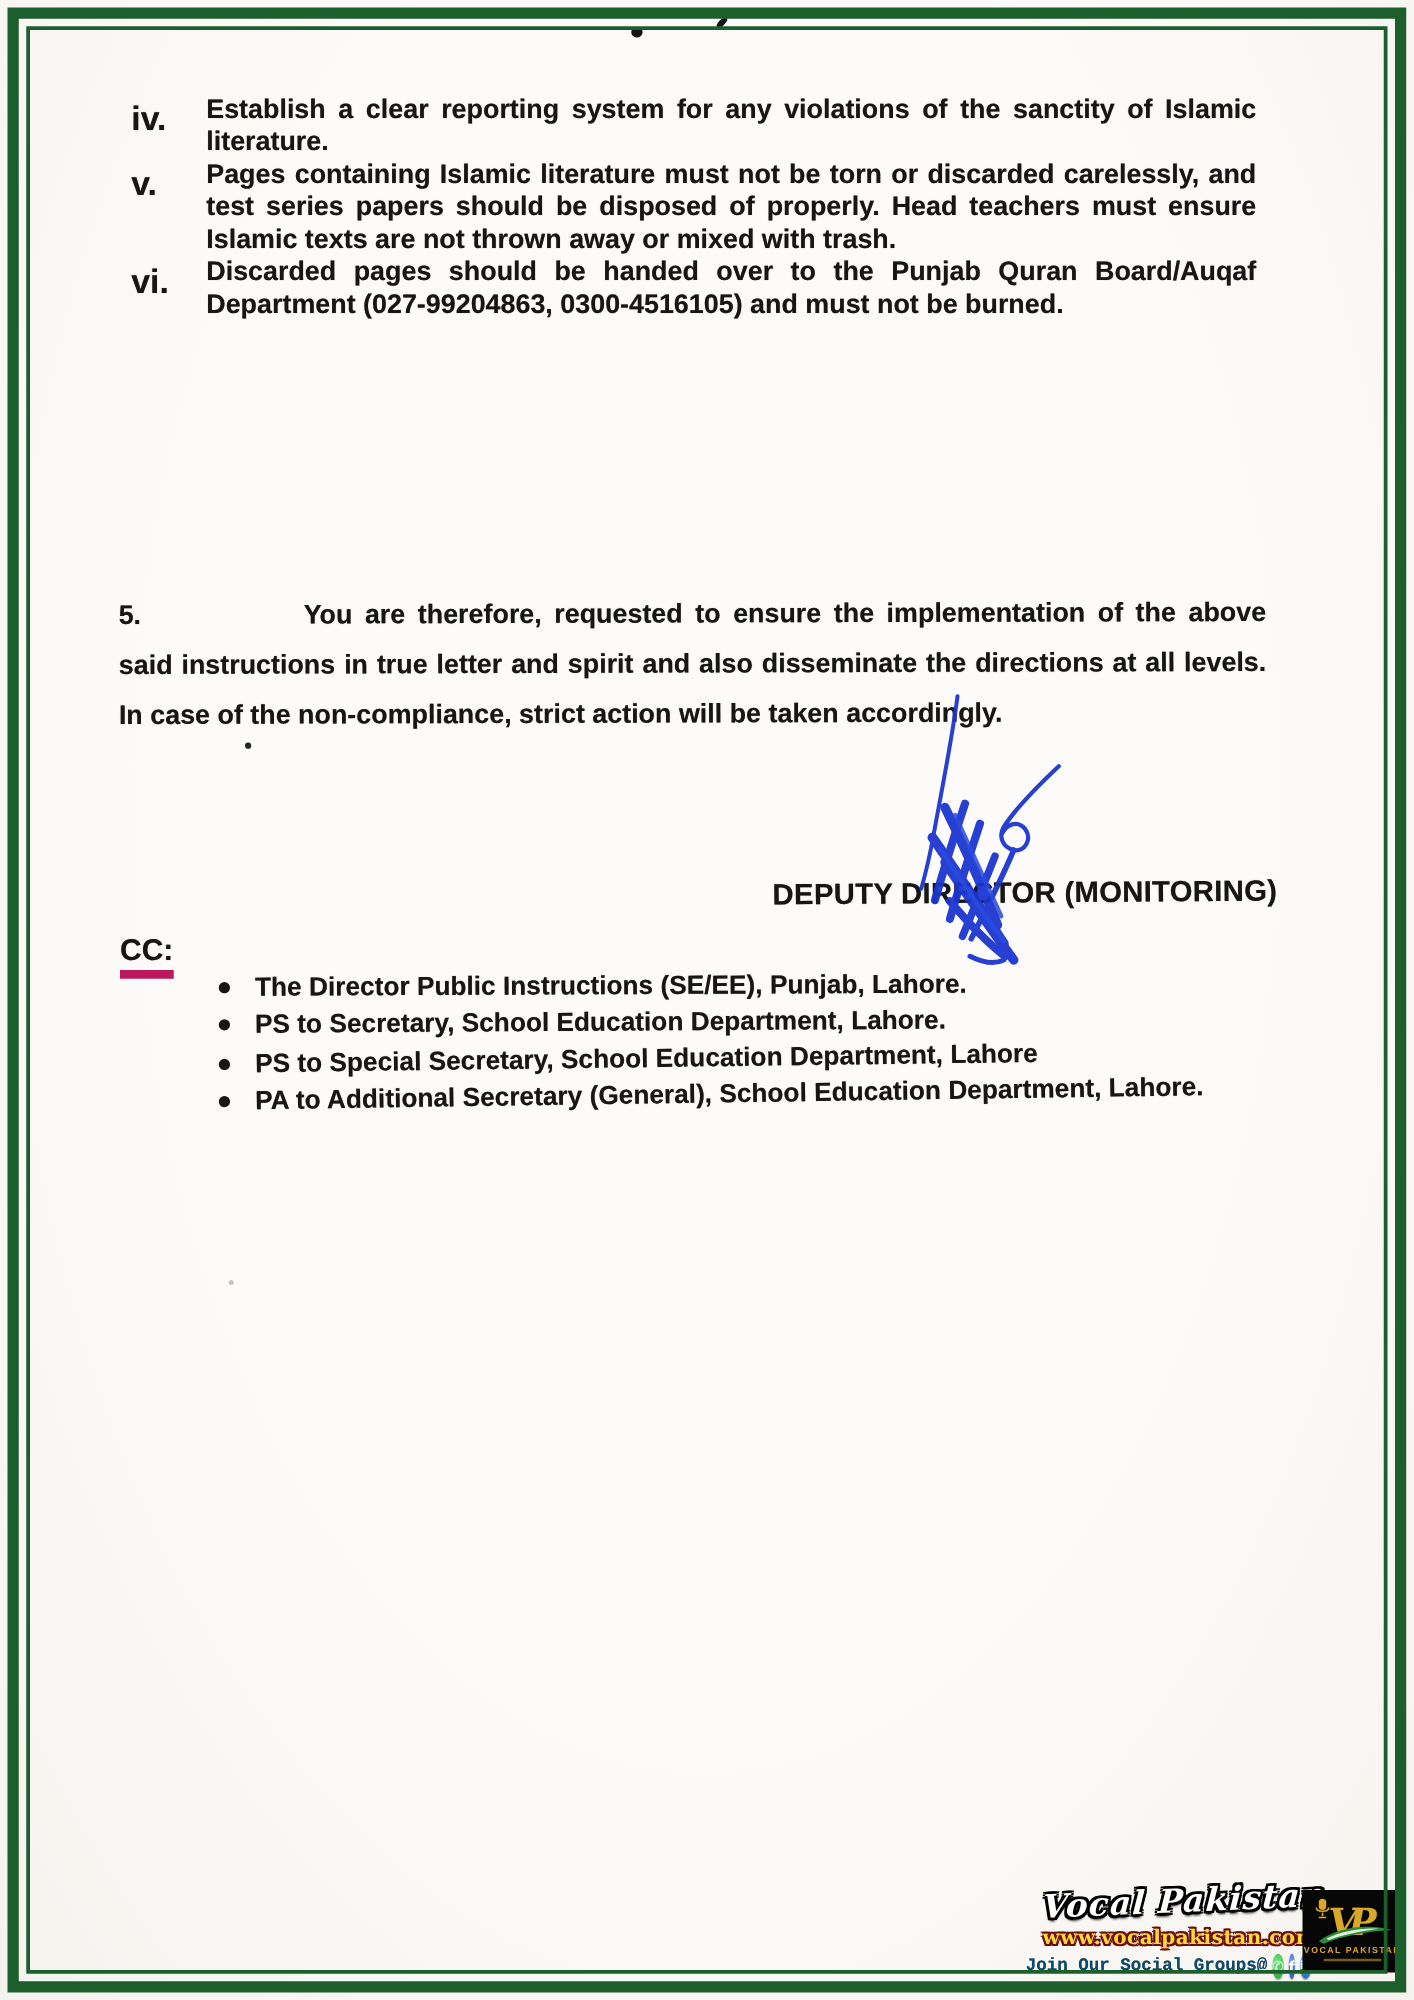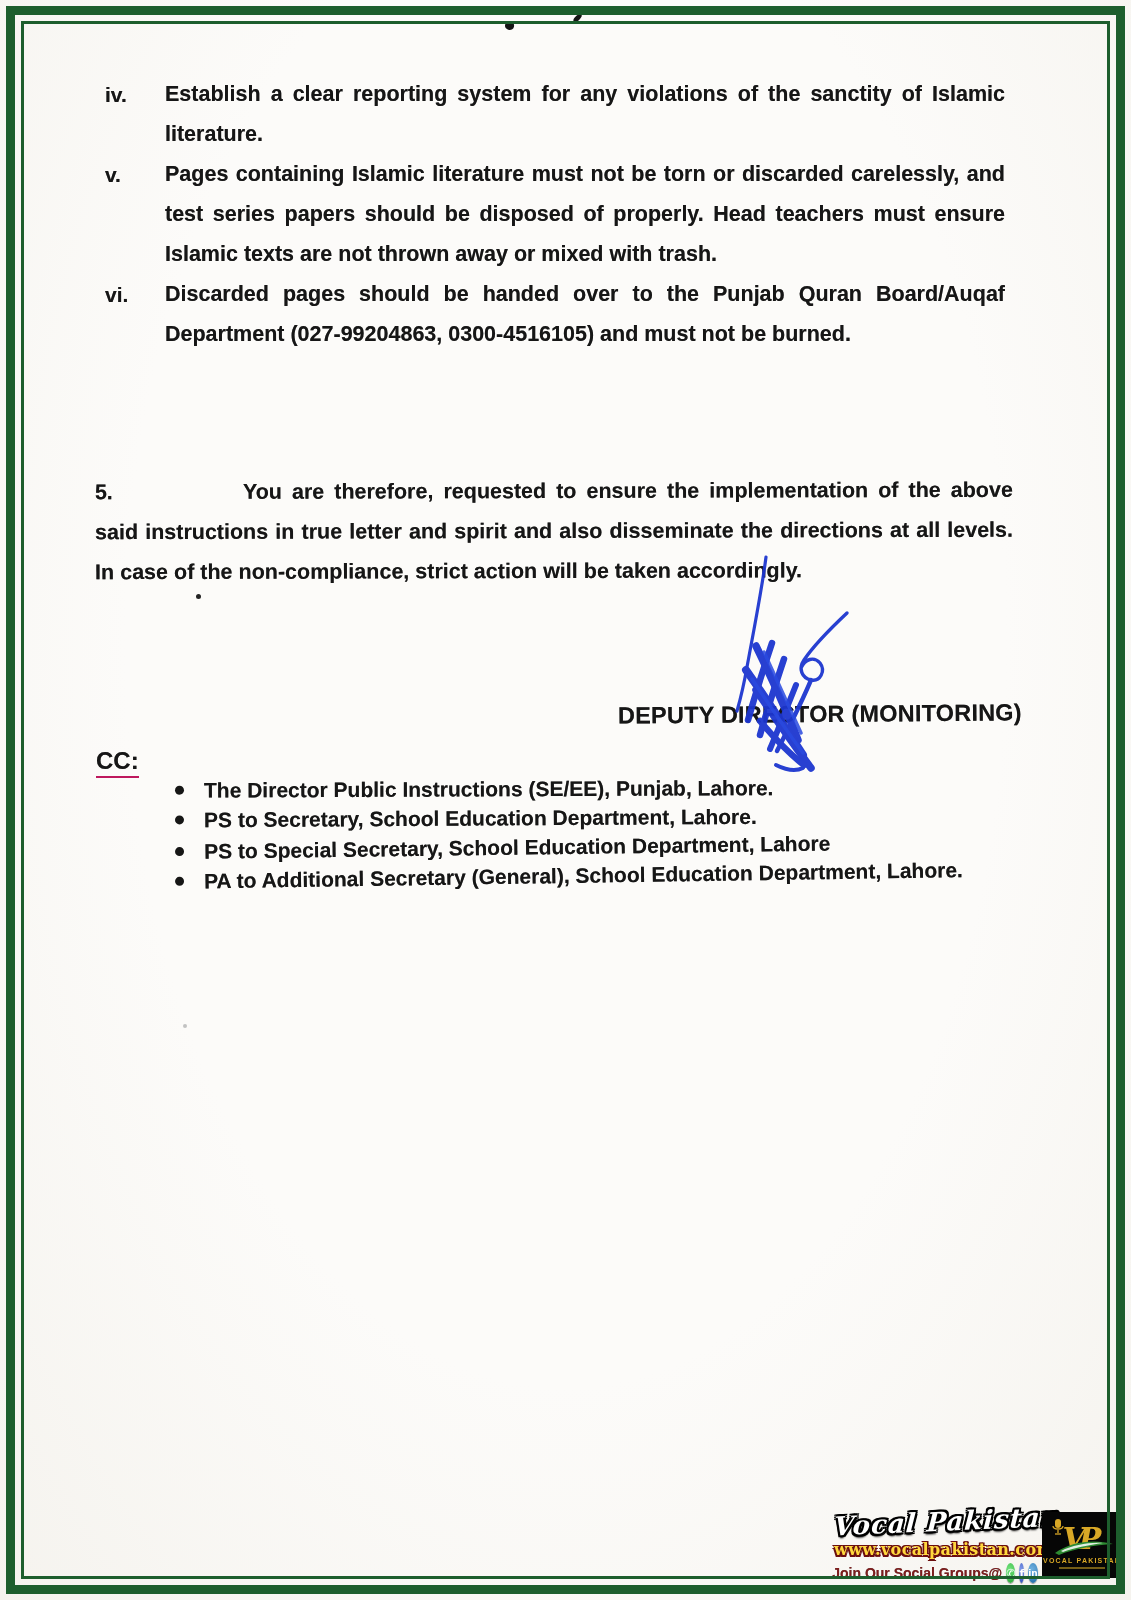--- a/index.html
+++ b/index.html
@@ -10,39 +10,39 @@
     font-family:"Liberation Sans","DejaVu Sans",sans-serif;
     color:#161616;
   }
   
   .frame-outer { position:absolute; inset:6px; border:9px solid #1d5e2d; pointer-events:none; z-index:5; }
   .frame-inner { position:absolute; inset:21px; border:3px solid #1d5e2d; pointer-events:none; z-index:5; }
 
   
   #instruction-list { position:absolute; top:74px; left:105px; width:900px; }
   .instr-item { display:flex; }
-  .instr-marker { flex:0 0 60px; font-weight:700; font-size:21px; line-height:42px; }
-  .instr-text { flex:1; font-weight:700; font-size:21.5px; line-height:40px; text-align:justify;
+  .instr-marker { flex:0 0 60px; font-weight:700; font-size:27px; line-height:42px; }
+  .instr-text { flex:1; font-weight:700; font-size:21.5px; line-height:26px; text-align:justify;
     text-shadow:0 0 .6px rgba(10,10,10,.55); }
   .instr-marker { text-shadow:0 0 .6px rgba(10,10,10,.55); }
 
   
   #para5 { position:absolute; top:471px; left:95px; width:918px; font-size:21.5px; font-weight:700;
     line-height:40px; text-align:justify; text-indent:148px; text-shadow:0 0 .6px rgba(10,10,10,.55);
     transform:rotate(-0.15deg); }
   #para5-num { position:absolute; left:0; top:0; text-indent:0; }
 
   
   #signature-svg { position:absolute; left:714px; top:549px; width:152px; height:232px; z-index:3; }
   .sig-title { position:absolute; top:701px; left:618px; font-size:23.5px; font-weight:700;
     letter-spacing:.2px; transform:rotate(-0.45deg); text-shadow:0 0 .6px rgba(10,10,10,.55); z-index:2; }
 
   
   .cc-heading { position:absolute; top:747px; left:96px; font-size:24px; font-weight:700;
-    border-bottom:2px solid #be185d; padding-bottom:1px; text-shadow:0 0 .6px rgba(10,10,10,.55); }
+    border-bottom:7px solid #be185d; padding-bottom:1px; text-shadow:0 0 .6px rgba(10,10,10,.55); }
   #cc-list { position:absolute; top:774px; left:175px;text-align:right; }
   .cc-item { display:flex; align-items:center; font-size:21px; font-weight:700; line-height:29px;
     white-space:nowrap; text-shadow:0 0 .6px rgba(10,10,10,.55); }
   .cc-bullet { width:9px; height:9px; border-radius:50%; background:#161616; flex:0 0 9px; margin-right:20px; }
   .cc-item:nth-child(1){ transform:rotate(-0.25deg); }
   .cc-item:nth-child(2){ transform:rotate(-0.35deg); }
   .cc-item:nth-child(3){ transform:rotate(-0.75deg); }
   .cc-item:nth-child(4){ transform:rotate(-0.85deg); }
 
   
@@ -50,21 +50,21 @@
   .wm-text { width:202px; text-align:center; }
   .wm-brand { font-family:"DejaVu Serif",serif; font-style:italic; font-weight:700; font-size:26px;
     color:#ffffff; letter-spacing:1px; transform:rotate(-2.5deg) skewX(-6deg); white-space:nowrap;
     text-shadow:-2px -2px 0 #000, 2px -2px 0 #000, -2px 2px 0 #000, 2px 2px 0 #000,
                 -2px 0 0 #000, 2px 0 0 #000, 0 -2px 0 #000, 0 2px 0 #000, 0 3px 2px #000; }
   .wm-site { font-family:"DejaVu Serif",serif; font-weight:700; font-size:16px; color:#ffd83d;
     letter-spacing:.4px; margin-top:3px; white-space:nowrap;
     text-shadow:-1.5px -1.5px 0 #6b0f0f, 1.5px -1.5px 0 #6b0f0f, -1.5px 1.5px 0 #6b0f0f,
                  1.5px 1.5px 0 #6b0f0f, 0 1.5px 0 #6b0f0f, 0 -1.5px 0 #6b0f0f; }
   .wm-join-row { display:flex; align-items:center; justify-content:center; gap:4px; margin-top:4px; }
-  .wm-join { font-family:Liberation Sans, sans-serif; font-weight:700; font-size:14px; color:#7f1d1d;
+  .wm-join { font-family:Liberation Mono, monospace; font-weight:700; font-size:14px; color:#0c4a6e;
     white-space:nowrap; text-shadow:0 0 .5px rgba(0,0,0,.6); }
   .social { width:20px; height:20px; border-radius:50%; color:#fff; font-size:11px; font-weight:700;
     display:flex; align-items:center; justify-content:center; font-family:"DejaVu Sans",sans-serif;
     box-shadow:0 1px 1px rgba(0,0,0,.4); }
   .social.wa { background:radial-gradient(circle at 35% 30%, #6fe27a, #2aa837); }
   .social.fb { background:radial-gradient(circle at 35% 30%, #7d97e8, #3350b8); }
   .social.li { background:radial-gradient(circle at 35% 30%, #6fb1e0, #1f6aa8); font-size:9px; }
 
   .wm-logo { width:80px; height:66px; background:#060606; position:relative; display:flex;
     flex-direction:column; align-items:center; justify-content:center; border-radius:2px; }

